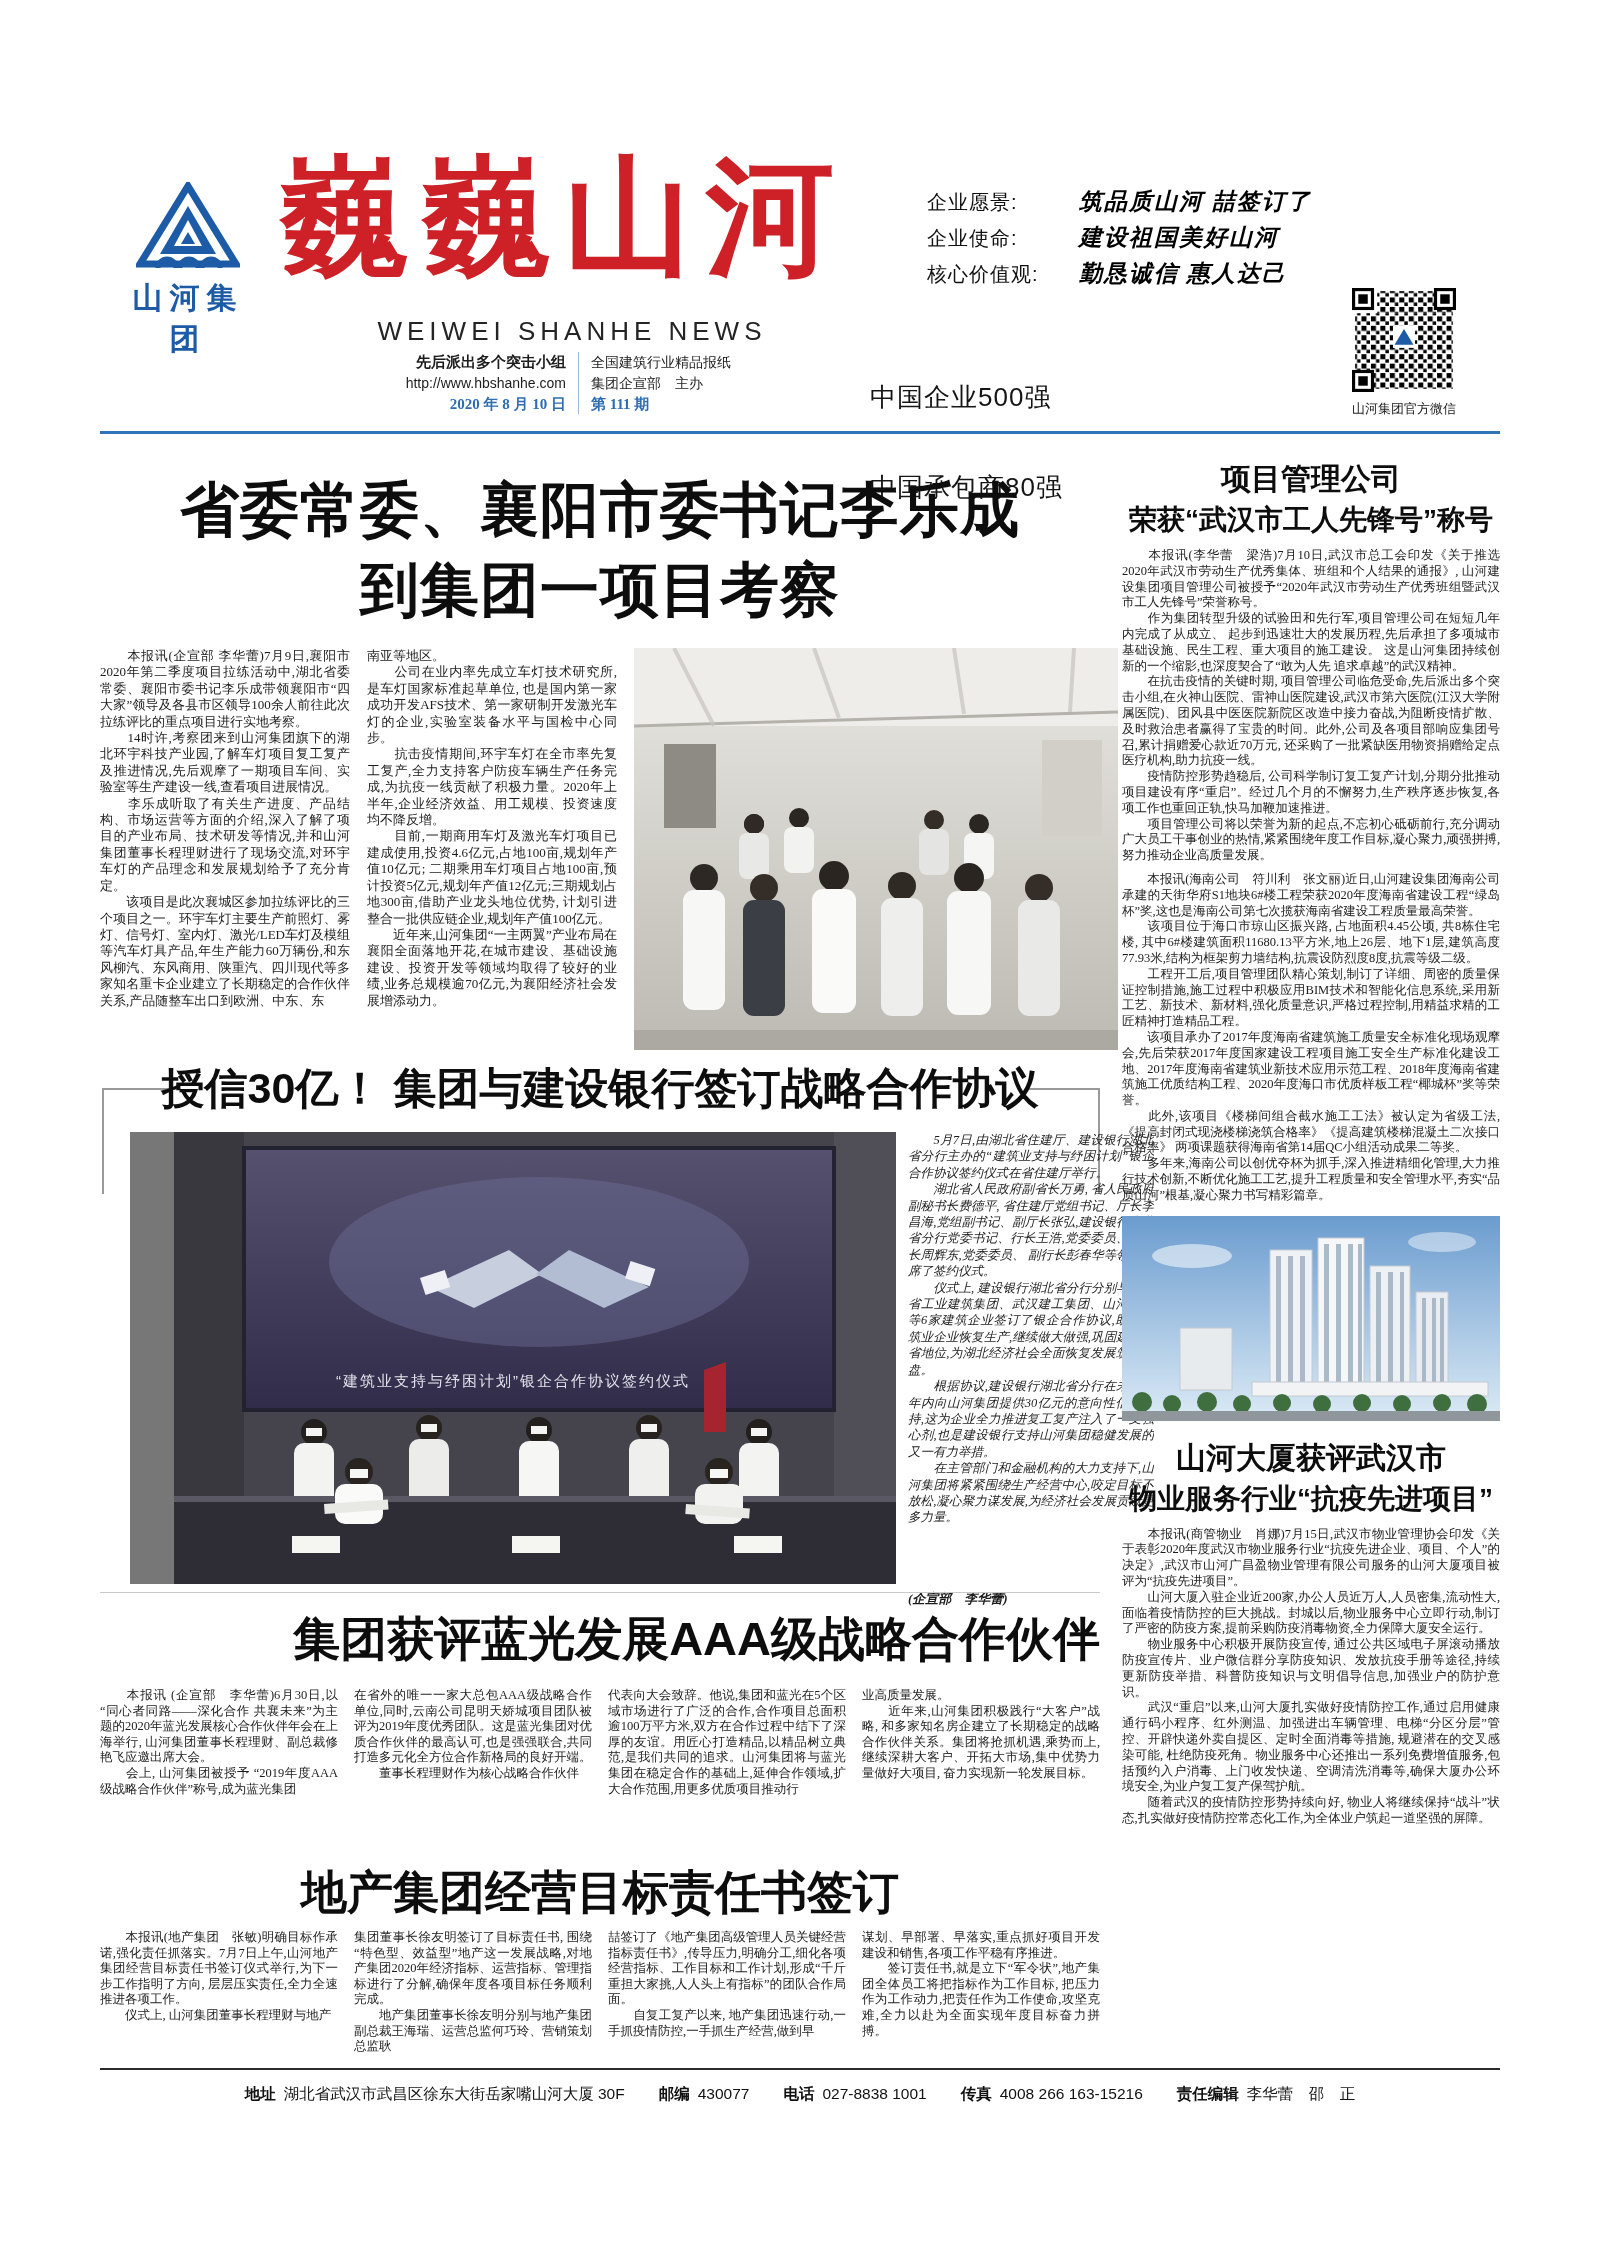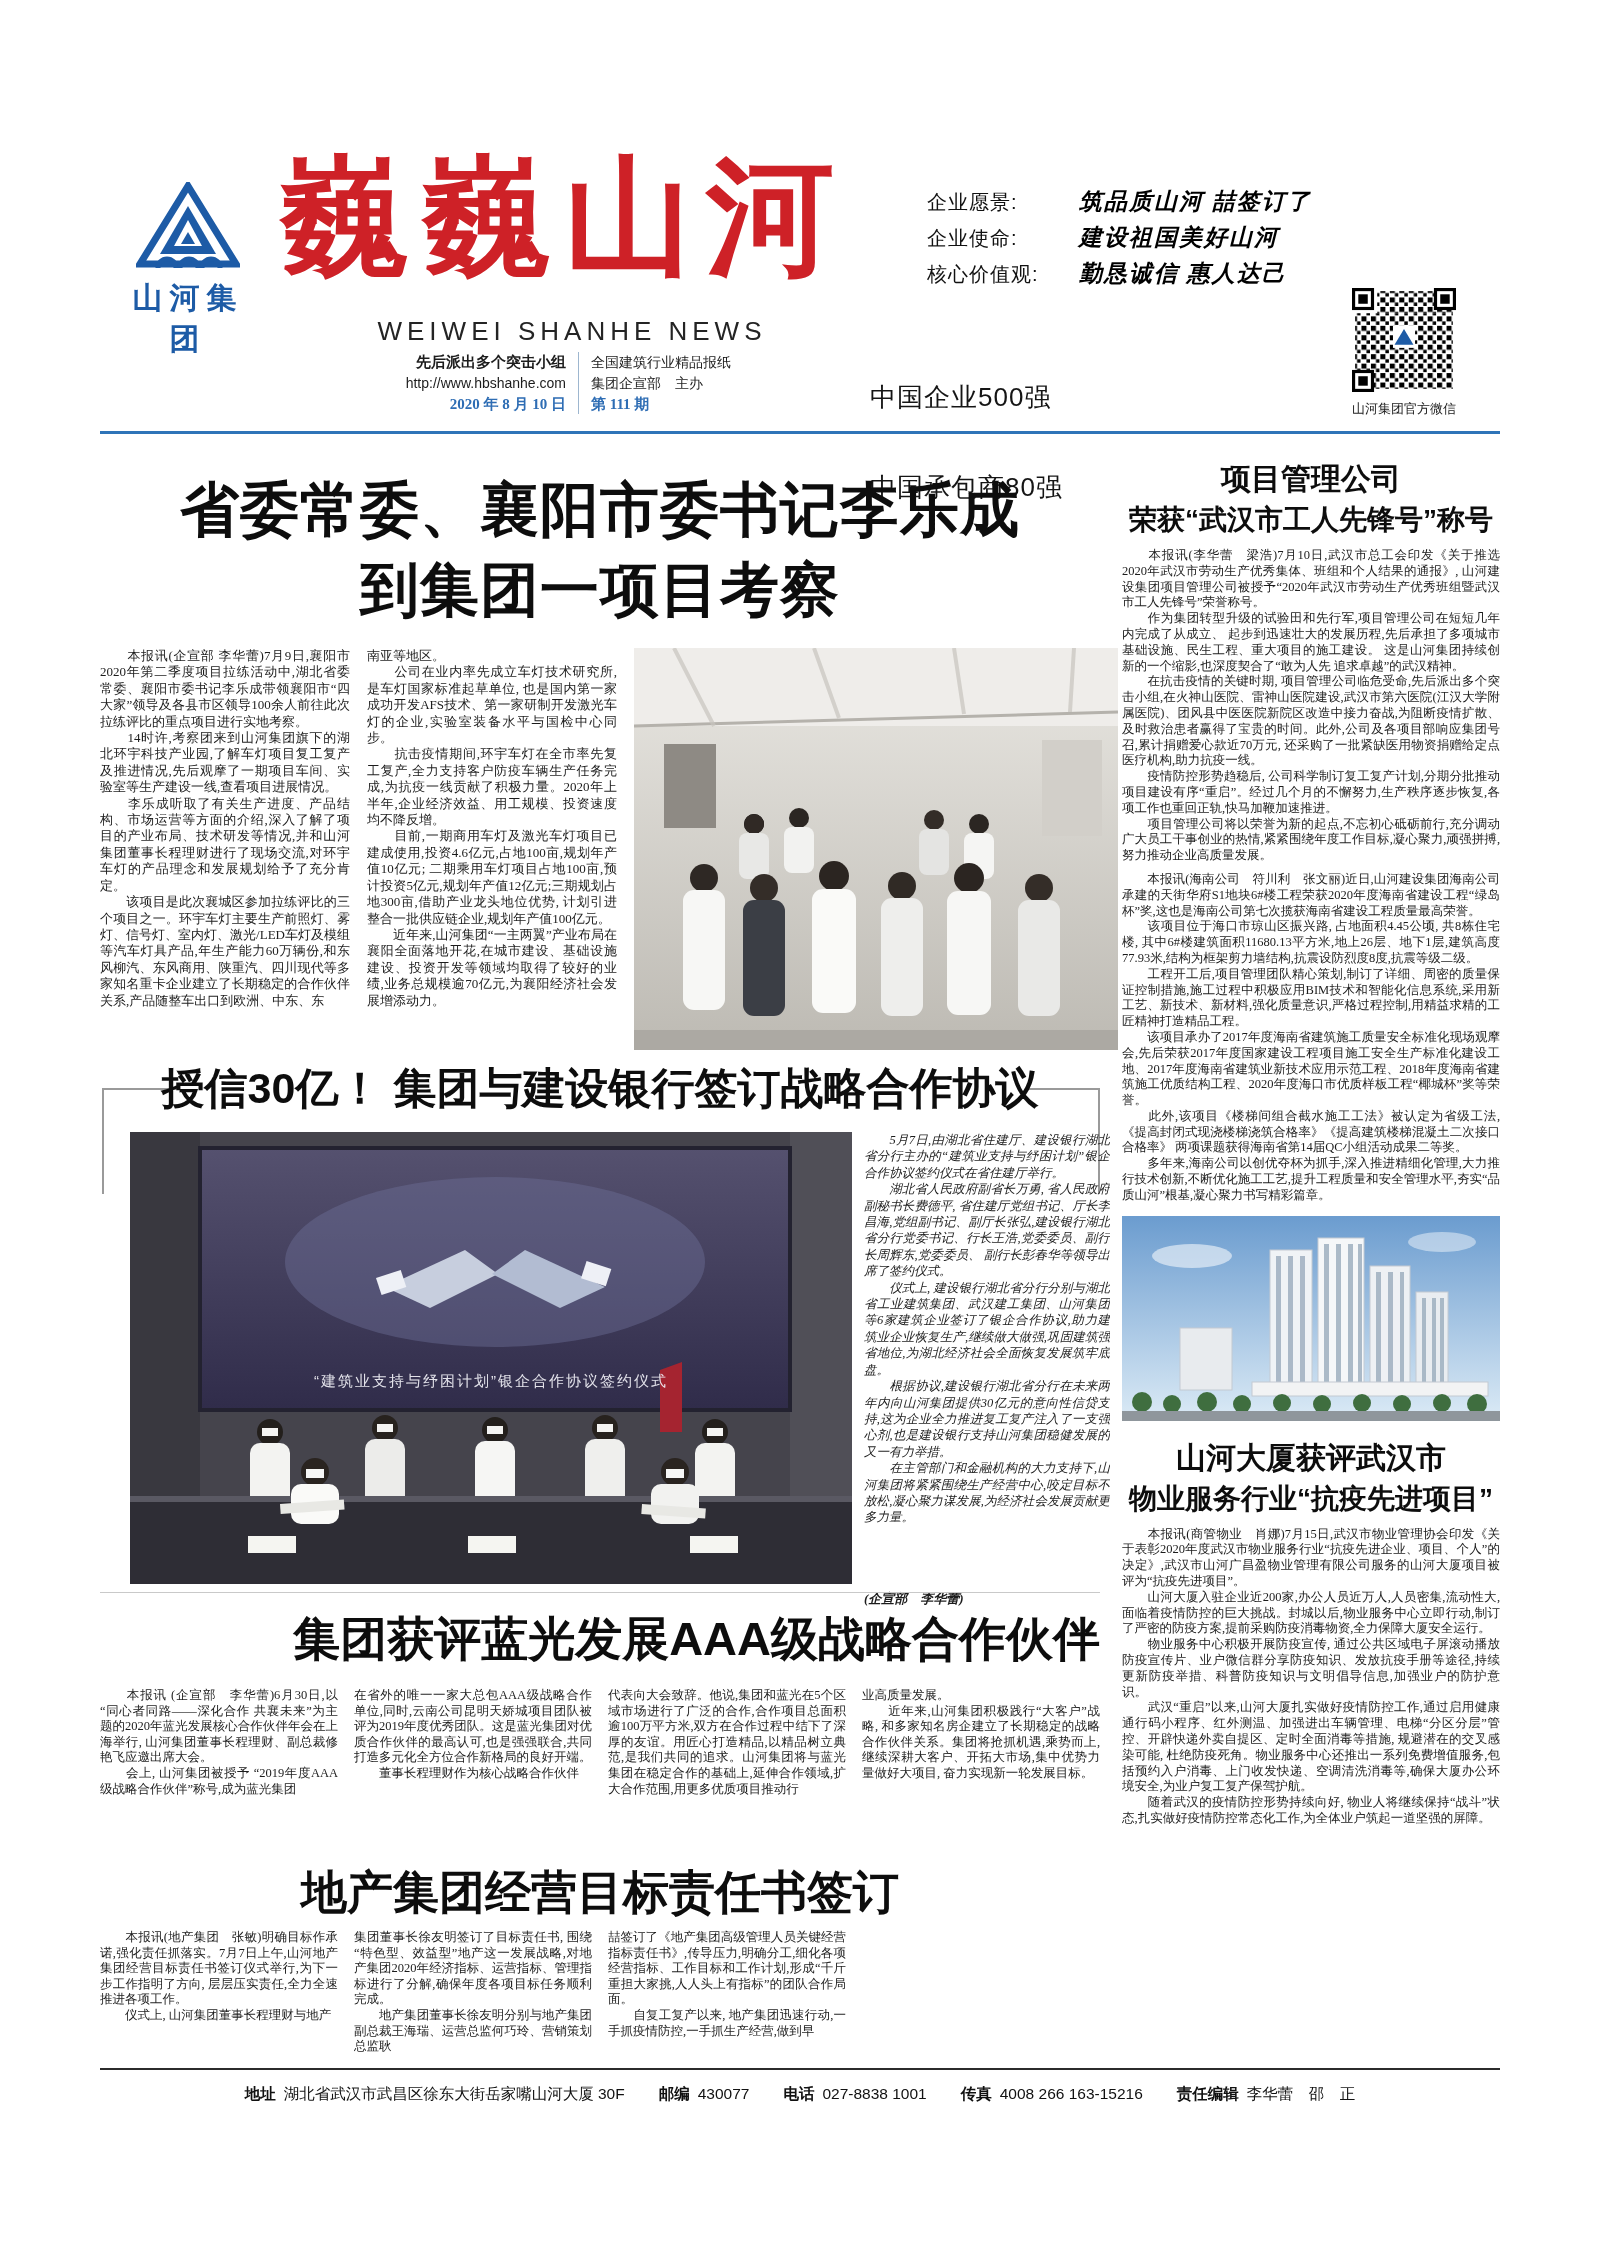--- a/index.html
+++ b/index.html
@@ -210,21 +210,21 @@
         <rect y="382" width="484" height="20" fill="#aca9a3"></rect>
       </svg>
     </div>
   </div>
 
   <div class="abs corner" style="left:102px;top:1088px;border-left:2px solid #9a9a9a;"></div>
   <div class="abs corner" style="left:1026px;top:1088px;border-right:2px solid #9a9a9a;"></div>
   <div class="abs h-black bank-hl" style="left:160px;top:1062px;width:880px;">授信30亿！ 集团与建设银行签订战略合作协议</div>
 
   <div class="abs" style="left:130px;top:1132px;display:flex;">
-    <div class="photo" style="width:722px;height:452px;">
+    <div class="photo" style="width:722px;height:452px;padding-left:44px;">
       <svg width="722" height="452" viewBox="0 0 722 452">
         <defs>
           <linearGradient id="scr" x1="0" y1="0" x2="0" y2="1">
             <stop offset="0" stop-color="#55516f"></stop>
               <stop offset="1" stop-color="#302c4a"></stop>
           </linearGradient>
         </defs>
         <rect width="722" height="452" fill="#45444c"></rect>
         <rect width="70" height="452" fill="#39383f"></rect>
         <rect x="660" width="62" height="452" fill="#504f57"></rect>
@@ -306,20 +306,22 @@
   </div>
 
   <div class="abs h-black estate-hl" style="left:100px;top:1862px;width:1000px;">地产集团经营目标责任书签订</div>
   <div class="abs" style="left:100px;top:1930px;display:flex;gap:16px;height:122px;">
     <div class="fourcol pre">　　本报讯(地产集团　张敏)明确目标作承诺,强化责任抓落实。7月7日上午,山河地产集团经营目标责任书签订仪式举行,为下一步工作指明了方向, 层层压实责任,全力全速推进各项工作。
 　　仪式上, 山河集团董事长程理财与地产</div>
     <div class="fourcol pre">集团董事长徐友明签订了目标责任书, 围绕“特色型、效益型”地产这一发展战略,对地产集团2020年经济指标、运营指标、管理指标进行了分解,确保年度各项目标任务顺利完成。
 　　地产集团董事长徐友明分别与地产集团副总裁王海瑞、运营总监何巧玲、营销策划总监耿</div>
     <div class="fourcol pre">喆签订了《地产集团高级管理人员关键经营指标责任书》,传导压力,明确分工,细化各项经营指标、工作目标和工作计划,形成“千斤重担大家挑,人人头上有指标”的团队合作局面。
 　　自复工复产以来, 地产集团迅速行动,一手抓疫情防控,一手抓生产经营,做到早</div>
+    <div class="fourcol pre">谋划、早部署、早落实,重点抓好项目开发建设和销售,各项工作平稳有序推进。
+　　签订责任书,就是立下“军令状”,地产集团全体员工将把指标作为工作目标, 把压力作为工作动力,把责任作为工作使命,攻坚克难,全力以赴为全面实现年度目标奋力拼搏。</div>
   </div>
 
   <div class="abs" style="left:1122px;top:458px;width:378px;">
 
     <div class="h-black side-hl1">
       <div>项目管理公司</div>
       <div class="side-hl2">荣获“武汉市工人先锋号”称号</div>
     </div>
     <div class="side-body pre" style="margin-top:8px;">　　本报讯(李华蕾　梁浩)7月10日,武汉市总工会印发《关于推选2020年武汉市劳动生产优秀集体、班组和个人结果的通报》, 山河建设集团项目管理公司被授予“2020年武汉市劳动生产优秀班组暨武汉市工人先锋号”荣誉称号。
 　　作为集团转型升级的试验田和先行军,项目管理公司在短短几年内完成了从成立、 起步到迅速壮大的发展历程,先后承担了多项城市基础设施、民生工程、重大项目的施工建设。 这是山河集团持续创新的一个缩影,也深度契合了“敢为人先  追求卓越”的武汉精神。

